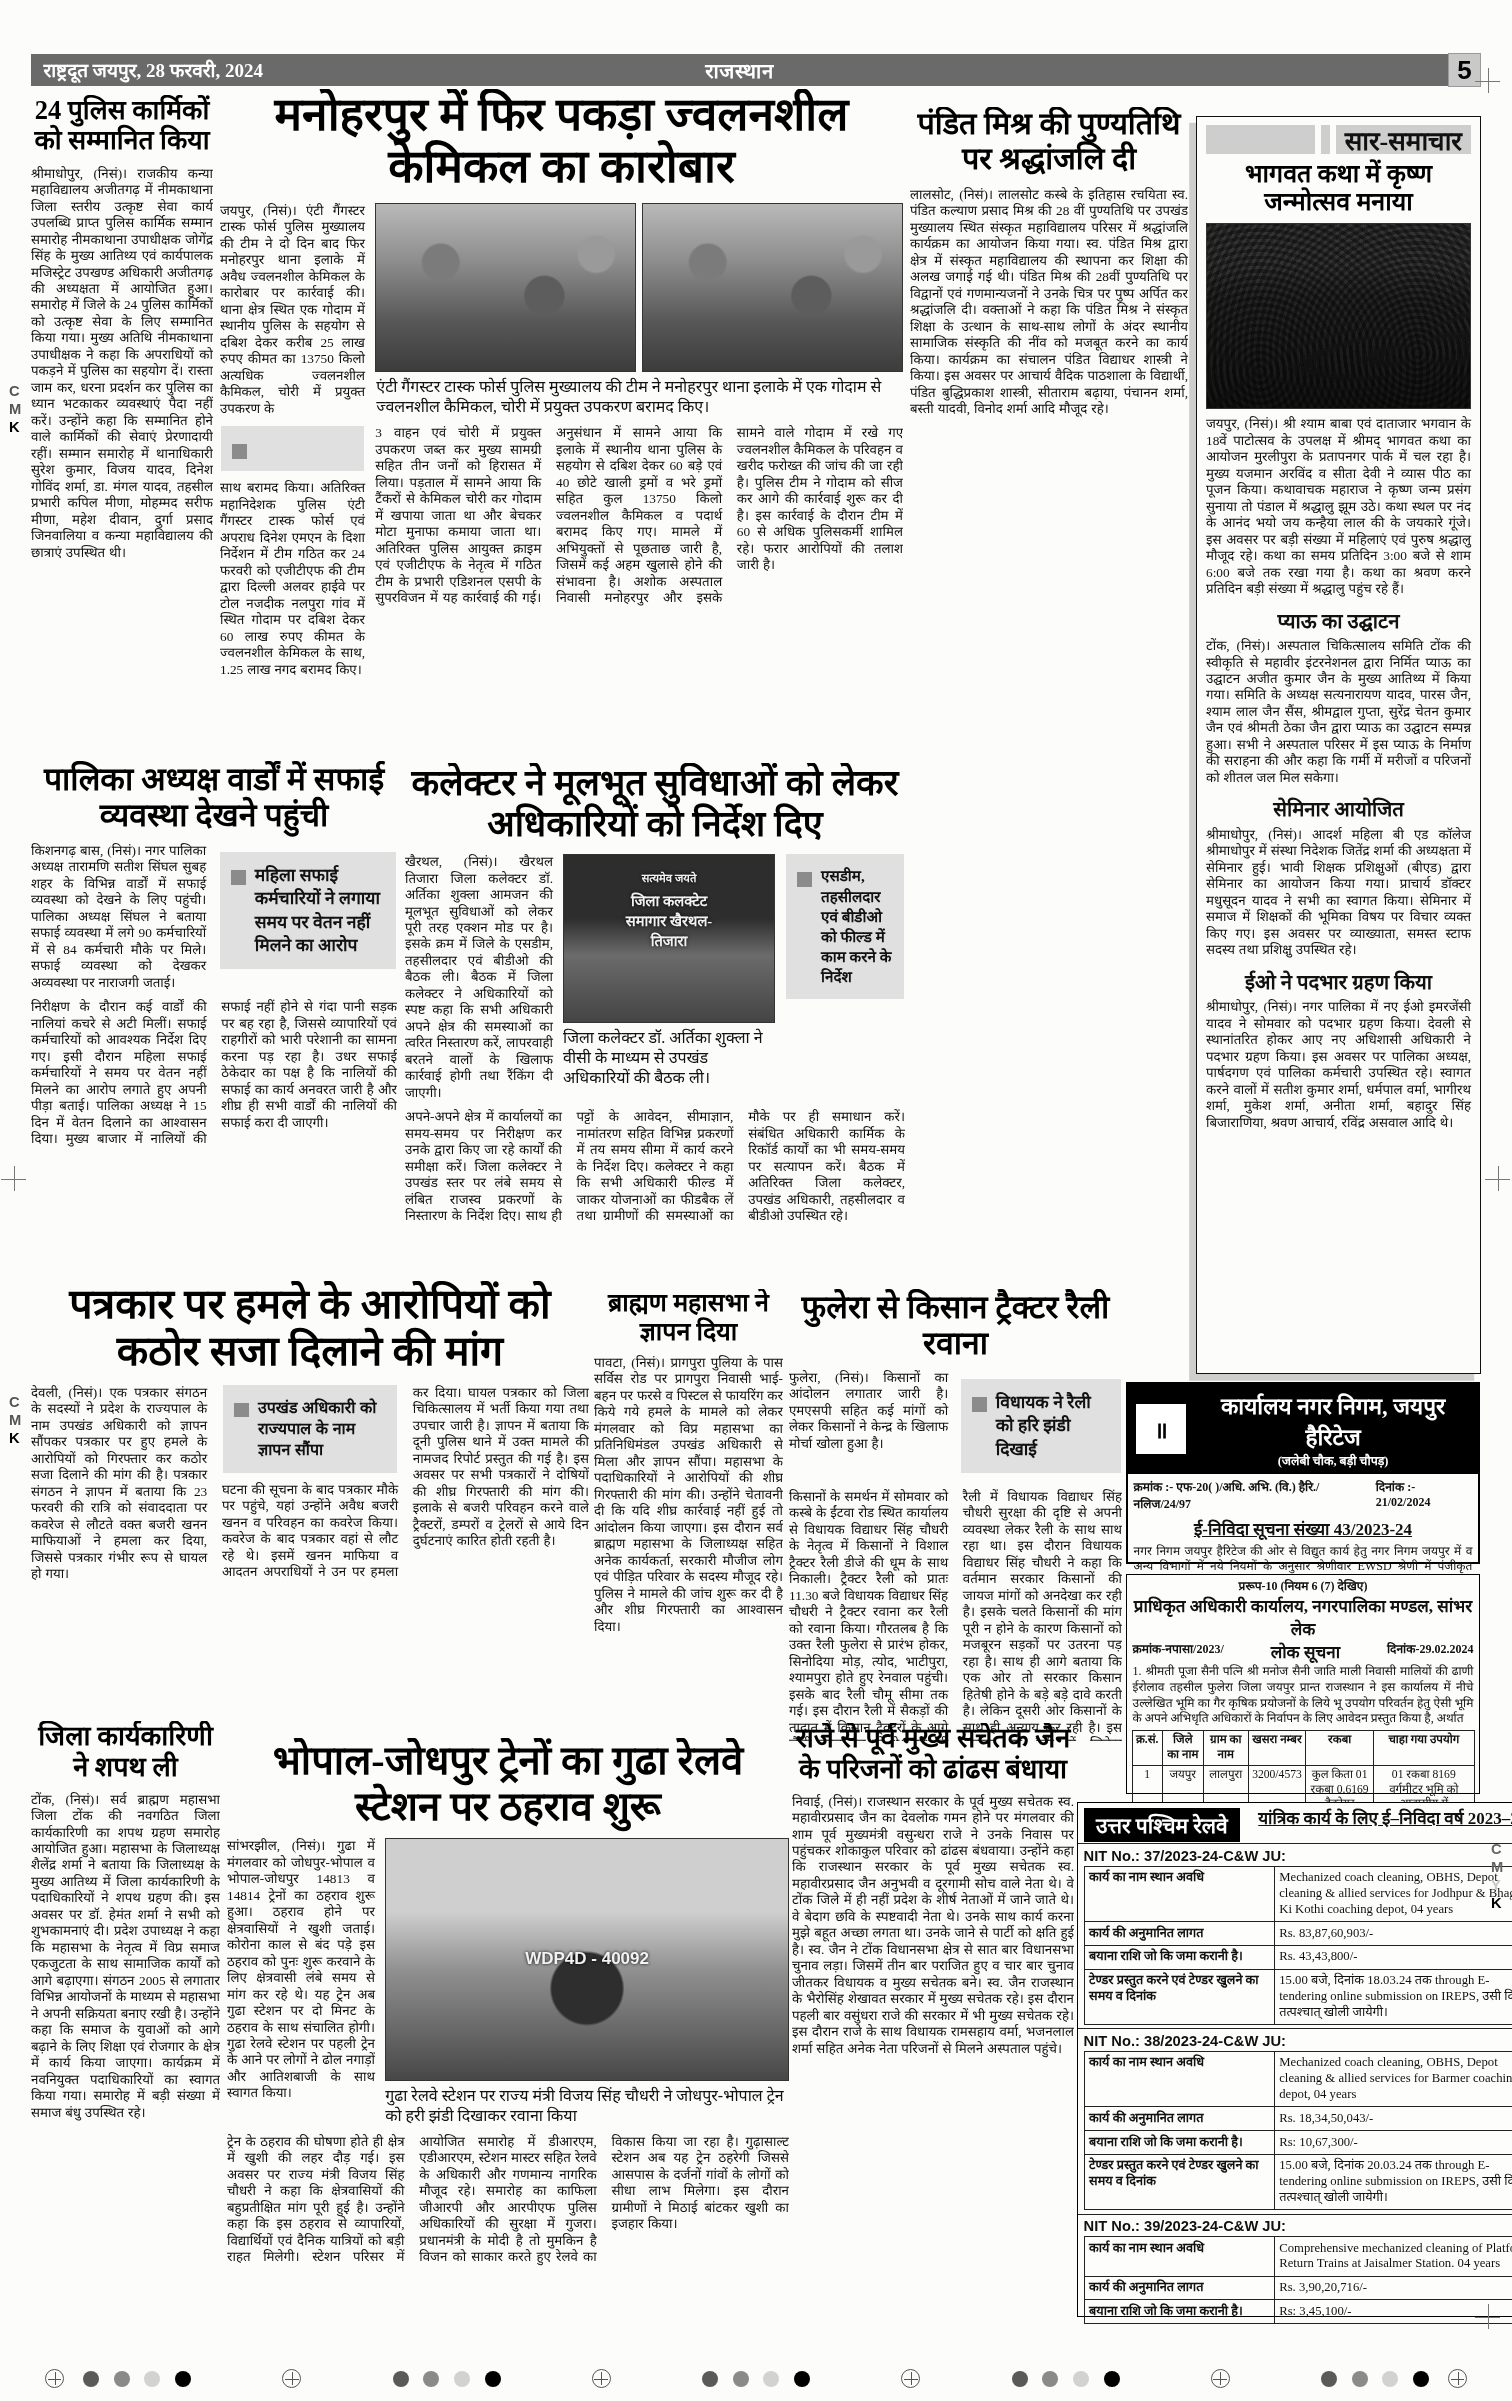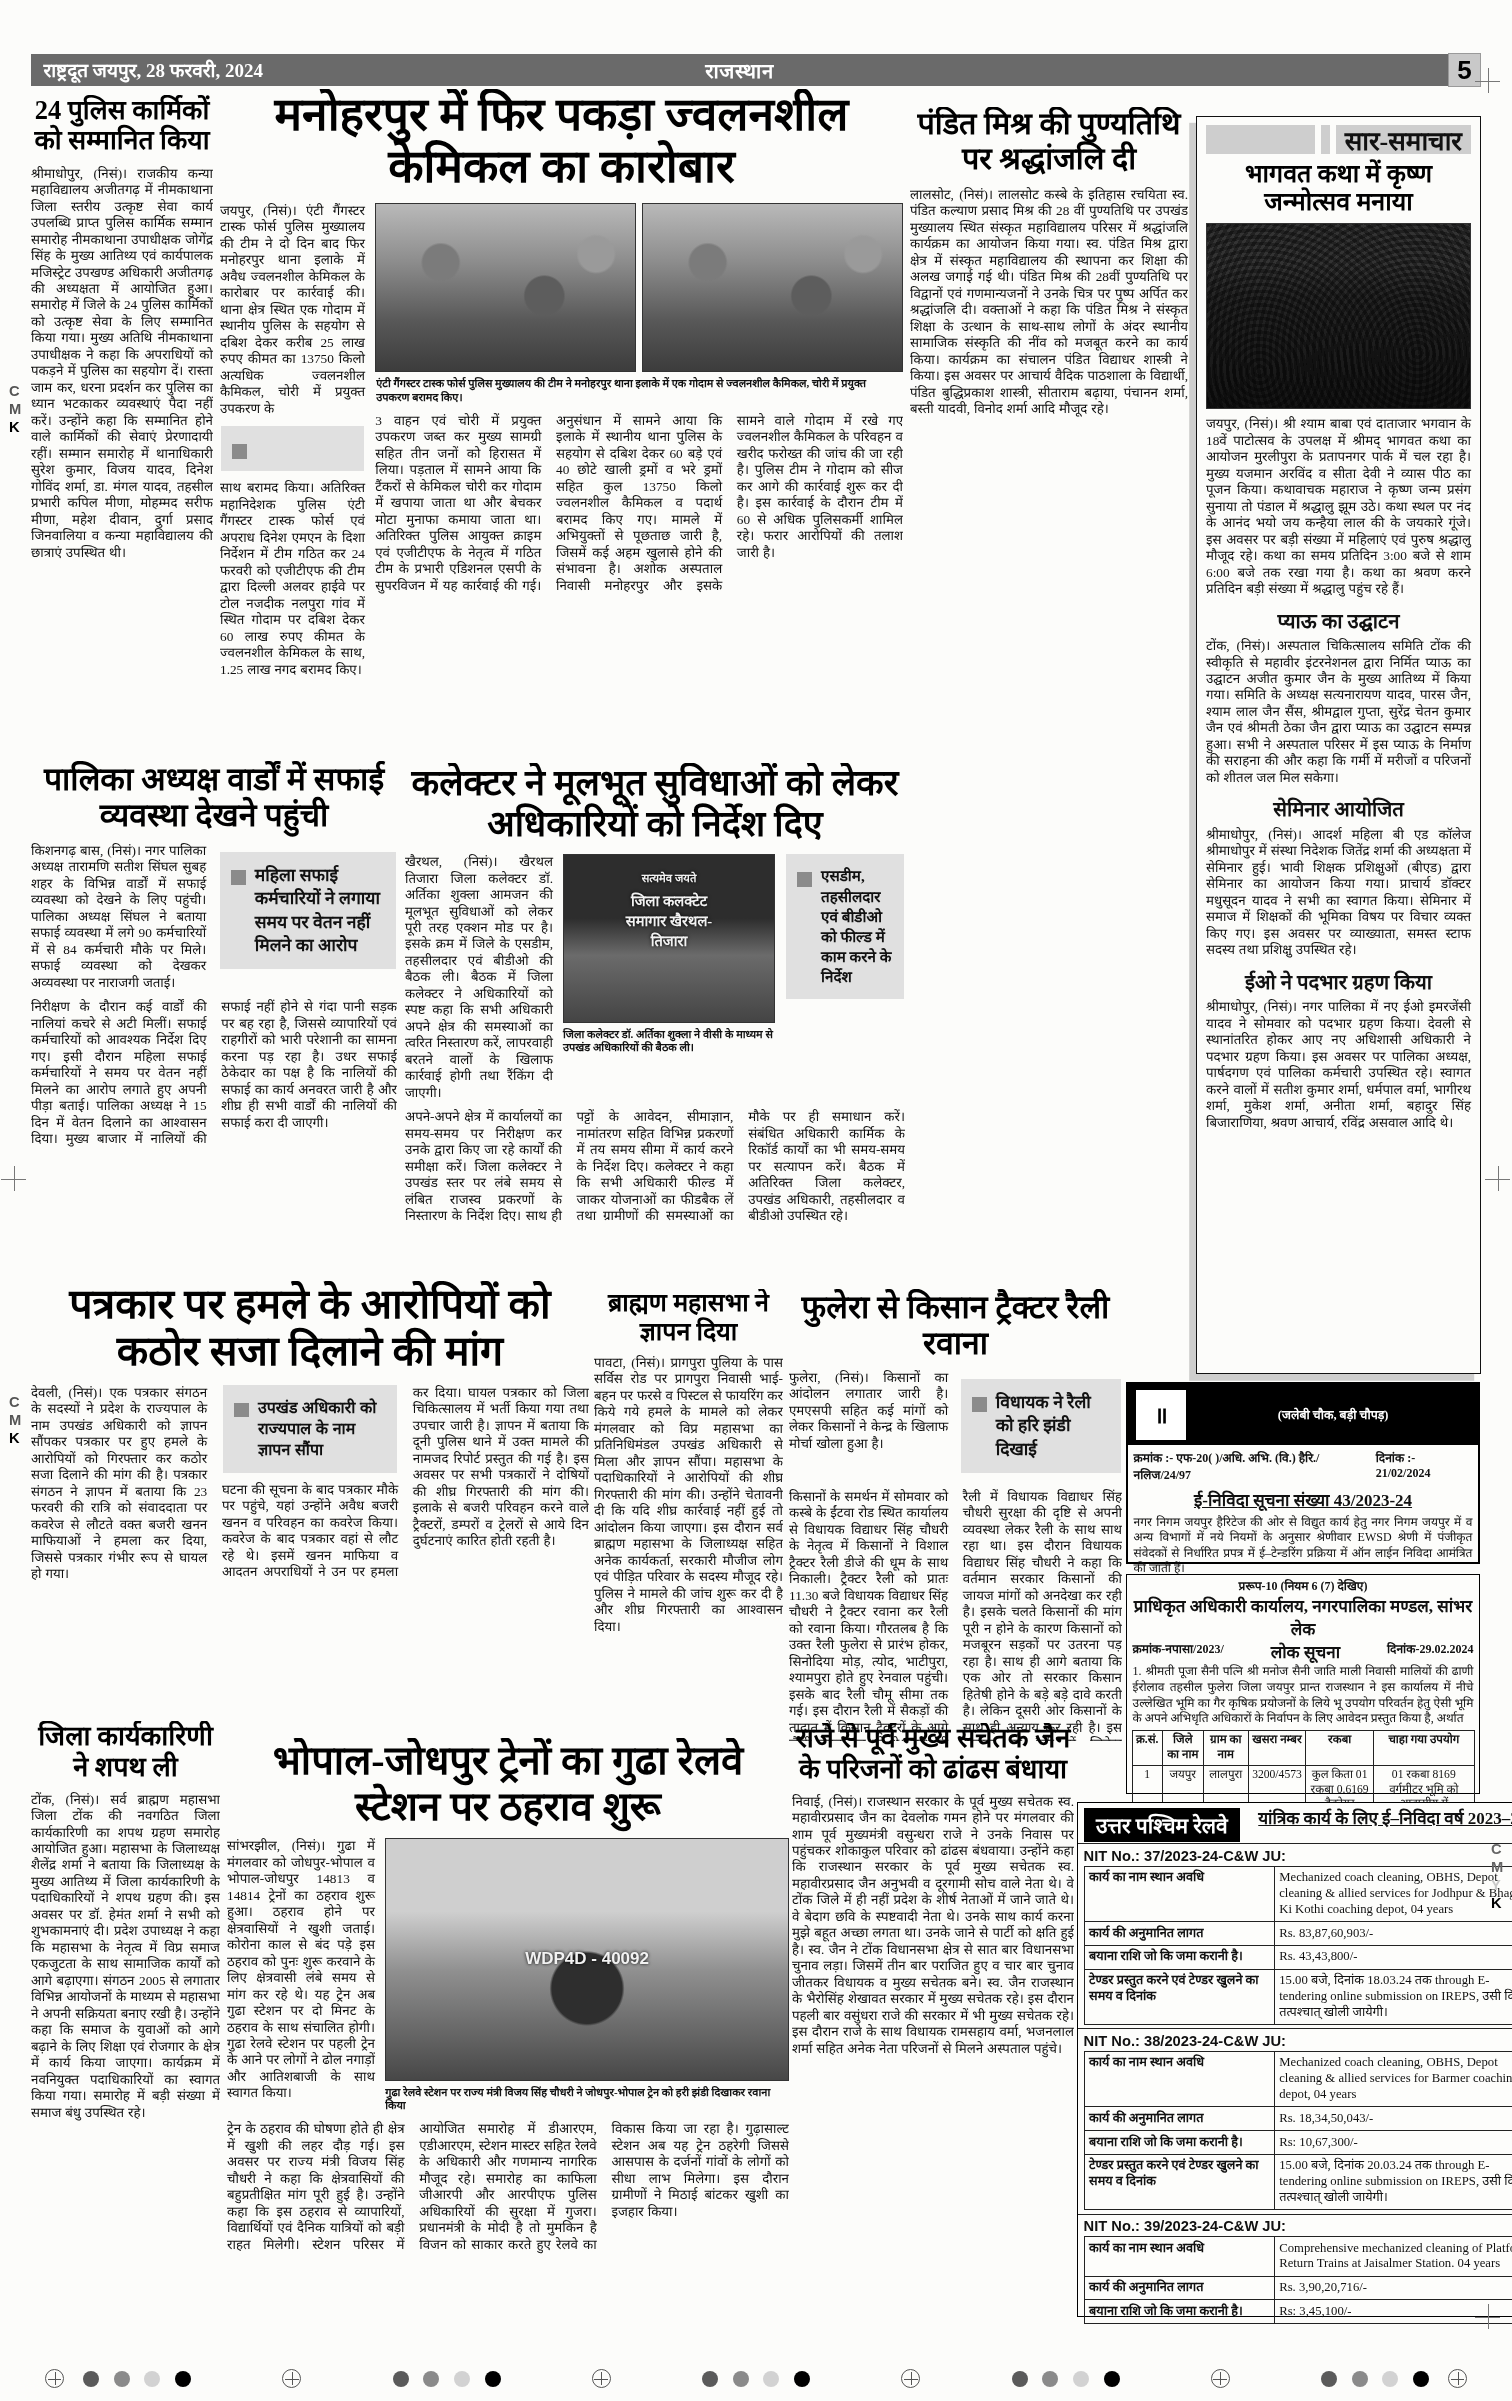--- a/index.html
+++ b/index.html
@@ -36,21 +36,21 @@
     word-spacing:0.6px;
   }
   .cols2 { column-count:2; column-gap:14.7px; }
   .cols3 { column-count:3; column-gap:14.7px; }
   .callout {
     background:#e0e0e0; padding:12.4px 11.3px; margin:9px 1.1px;
     display:flex; gap:9px; break-inside:avoid;
     font-weight:bold; font-size:17.5px; line-height:1.32; text-align:left;
   }
   .callout .bullet { width:14.7px; height:14.7px; background:#8b8b8b; flex:none; margin-top:5.6px; }
-  .caption { font-weight:bold; font-size:11px; line-height:1.25; }
+  .caption { font-weight:normal; font-size:16px; line-height:1.25; }
   
   .photo {
     position:relative; border:1.1px solid #333; overflow:hidden;
     background:
       radial-gradient(circle at 25% 35%, #7b7b7b 0 8%, transparent 9%),
       radial-gradient(circle at 65% 55%, #5d5d5d 0 10%, transparent 11%),
       radial-gradient(circle at 85% 30%, #9a9a9a 0 7%, transparent 8%),
       linear-gradient(180deg,#b9b9b9 0%, #8c8c8c 35%, #585858 70%, #3c3c3c 100%);
   }
   .photo .sign {
@@ -237,20 +237,21 @@
         <span>विधायक ने रैली को हरि झंडी दिखाई</span>
       </div>
     </div>
     <div class="body cols2" style="margin-top:6.8px; height:265px;">किसानों के समर्थन में सोमवार को कस्बे के ईंटवा रोड स्थित कार्यालय से विधायक विद्याधर सिंह चौधरी के नेतृत्व में किसानों ने विशाल ट्रैक्टर रैली डीजे की धूम के साथ निकाली। ट्रैक्टर रैली को प्रातः 11.30 बजे विधायक विद्याधर सिंह चौधरी ने ट्रैक्टर रवाना कर रैली को रवाना किया। गौरतलब है कि उक्त रैली फुलेरा से प्रारंभ होकर, सिनोदिया मोड़, त्योद, भाटीपुरा, श्यामपुरा होते हुए रेनवाल पहुंची। इसके बाद रैली चौमू सीमा तक गई। इस दौरान रैली में सैकड़ों की तादात में किसान ट्रैक्टरों के आगे जैली लेकर चल रहे थे। साथ ही रैली में विधायक विद्याधर सिंह चौधरी सुरक्षा की दृष्टि से अपनी व्यवस्था लेकर रैली के साथ साथ रहा था। इस दौरान विधायक विद्याधर सिंह चौधरी ने कहा कि वर्तमान सरकार किसानों की जायज मांगों को अनदेखा कर रही है। इसके चलते किसानों की मांग पूरी न होने के कारण किसानों को मजबूरन सड़कों पर उतरना पड़ रहा है। साथ ही आगे बताया कि एक ओर तो सरकार किसान हितेषी होने के बड़े बड़े दावे करती है। लेकिन दूसरी ओर किसानों के साथ ही अन्याय कर रही है। इस अवसर पर रैली में जितेन्द्र अग्रवाल, अमर चन्द सैनी, योगेश सैनी, मनोज कुलहरी सहित अनेक किसान मौजूद रहे।</div>
   </div>
 
   <div class="ad ad-border" style="left:1126px; top:1382px; width:354px; height:182px;">
     <div class="nn-head">
       <div class="nn-logo">॥</div>
       <div class="nn-title-wrap">
+        <div class="nn-title">कार्यालय नगर निगम, जयपुर हैरिटेज</div>
         <div class="nn-sub">(जलेबी चौक, बड़ी चौपड़)</div>
       </div>
     </div>
     <div class="row-between">
       <span>क्रमांक :- एफ-20( )/अधि. अभि. (वि.) हैरि./नलिज/24/97</span>
       <span>दिनांक :- 21/02/2024</span>
     </div>
     <div class="notice-no">ई-निविदा सूचना संख्या 43/2023-24</div>
     <div class="ad-body">नगर निगम जयपुर हैरिटेज की ओर से विद्युत कार्य हेतु नगर निगम जयपुर में व अन्य विभागों में नये नियमों के अनुसार श्रेणीवार EWSD श्रेणी में पंजीकृत संवेदकों से निर्धारित प्रपत्र में ई–टेन्डरिंग प्रक्रिया में ऑन लाईन निविदा आमंत्रित की जाती हैं।</div>
     <div class="ad-body">निविदा से सम्बन्धित समस्त विवरण वेब साईट http;//sppp.rajathan.gov.in &amp; www.jaipurmcheritage.org पर निम्न UBN No. JMC2324WSOB01562 पर देखा जा सकता हैं।</div>

